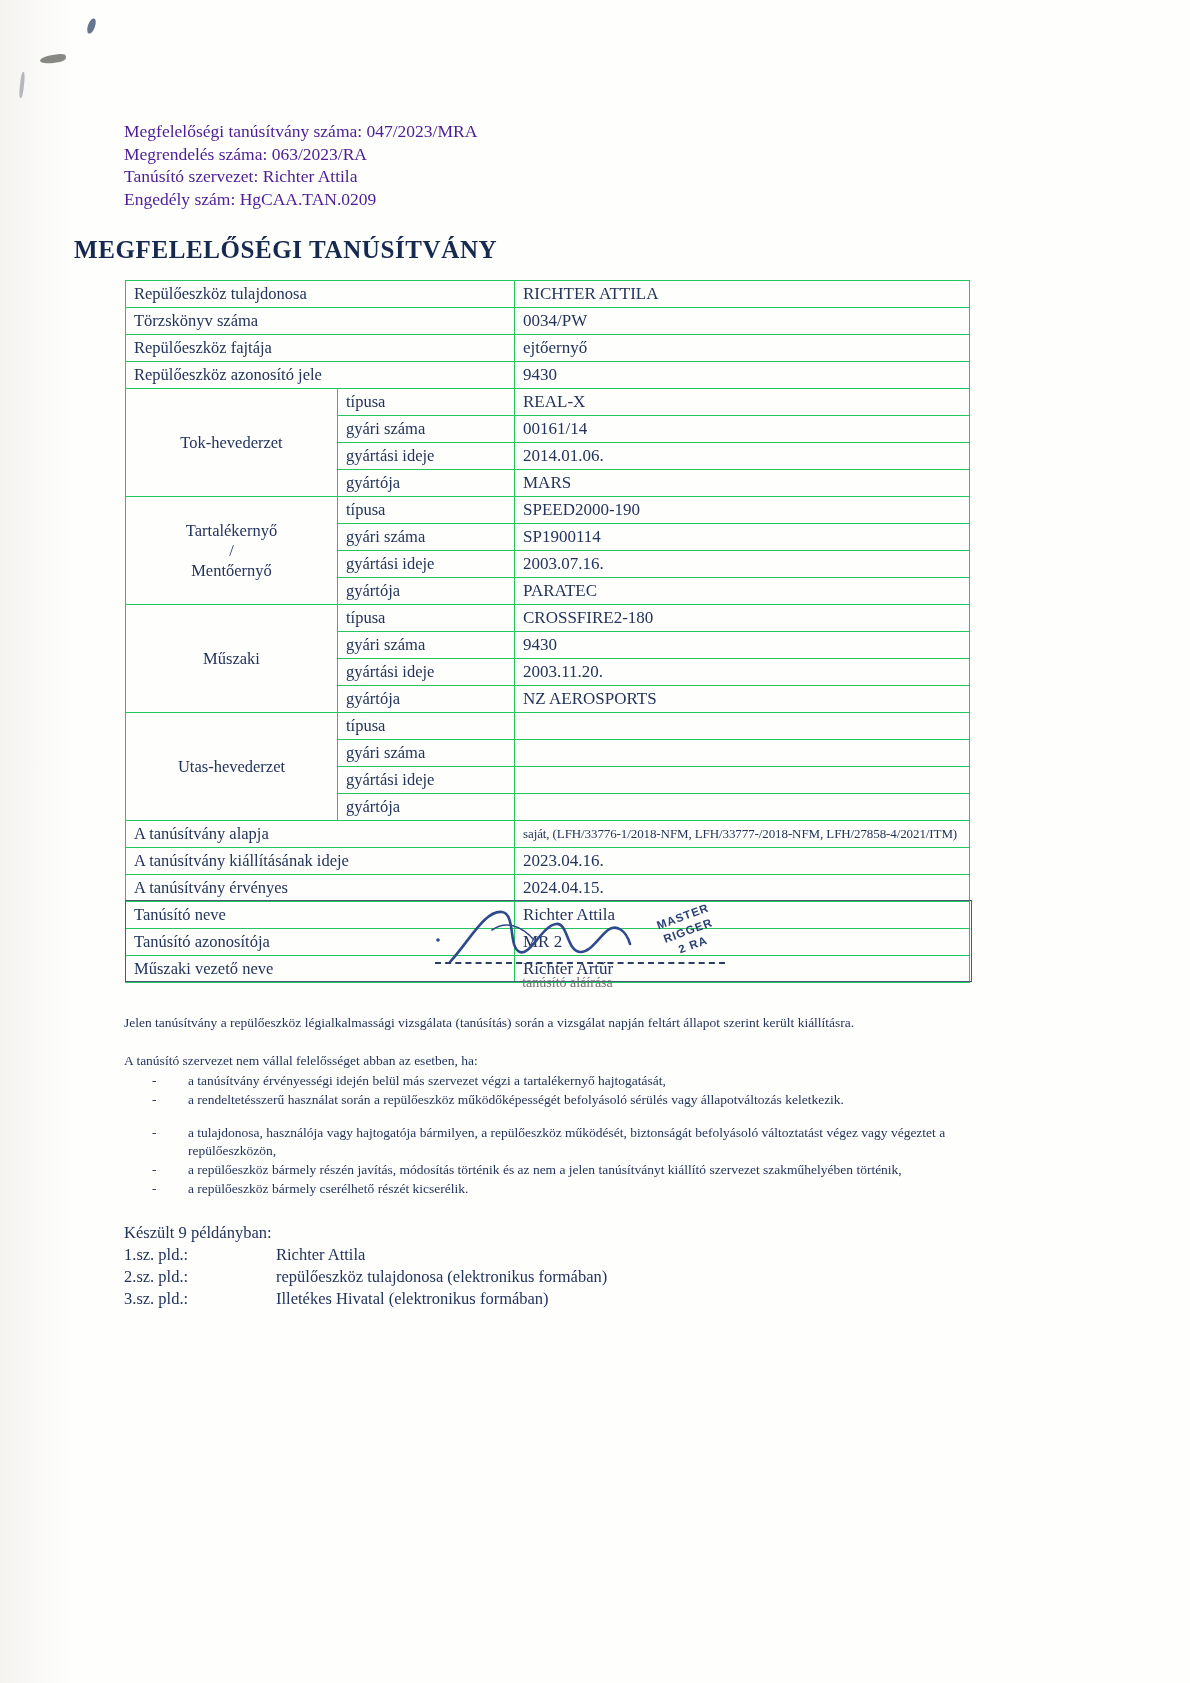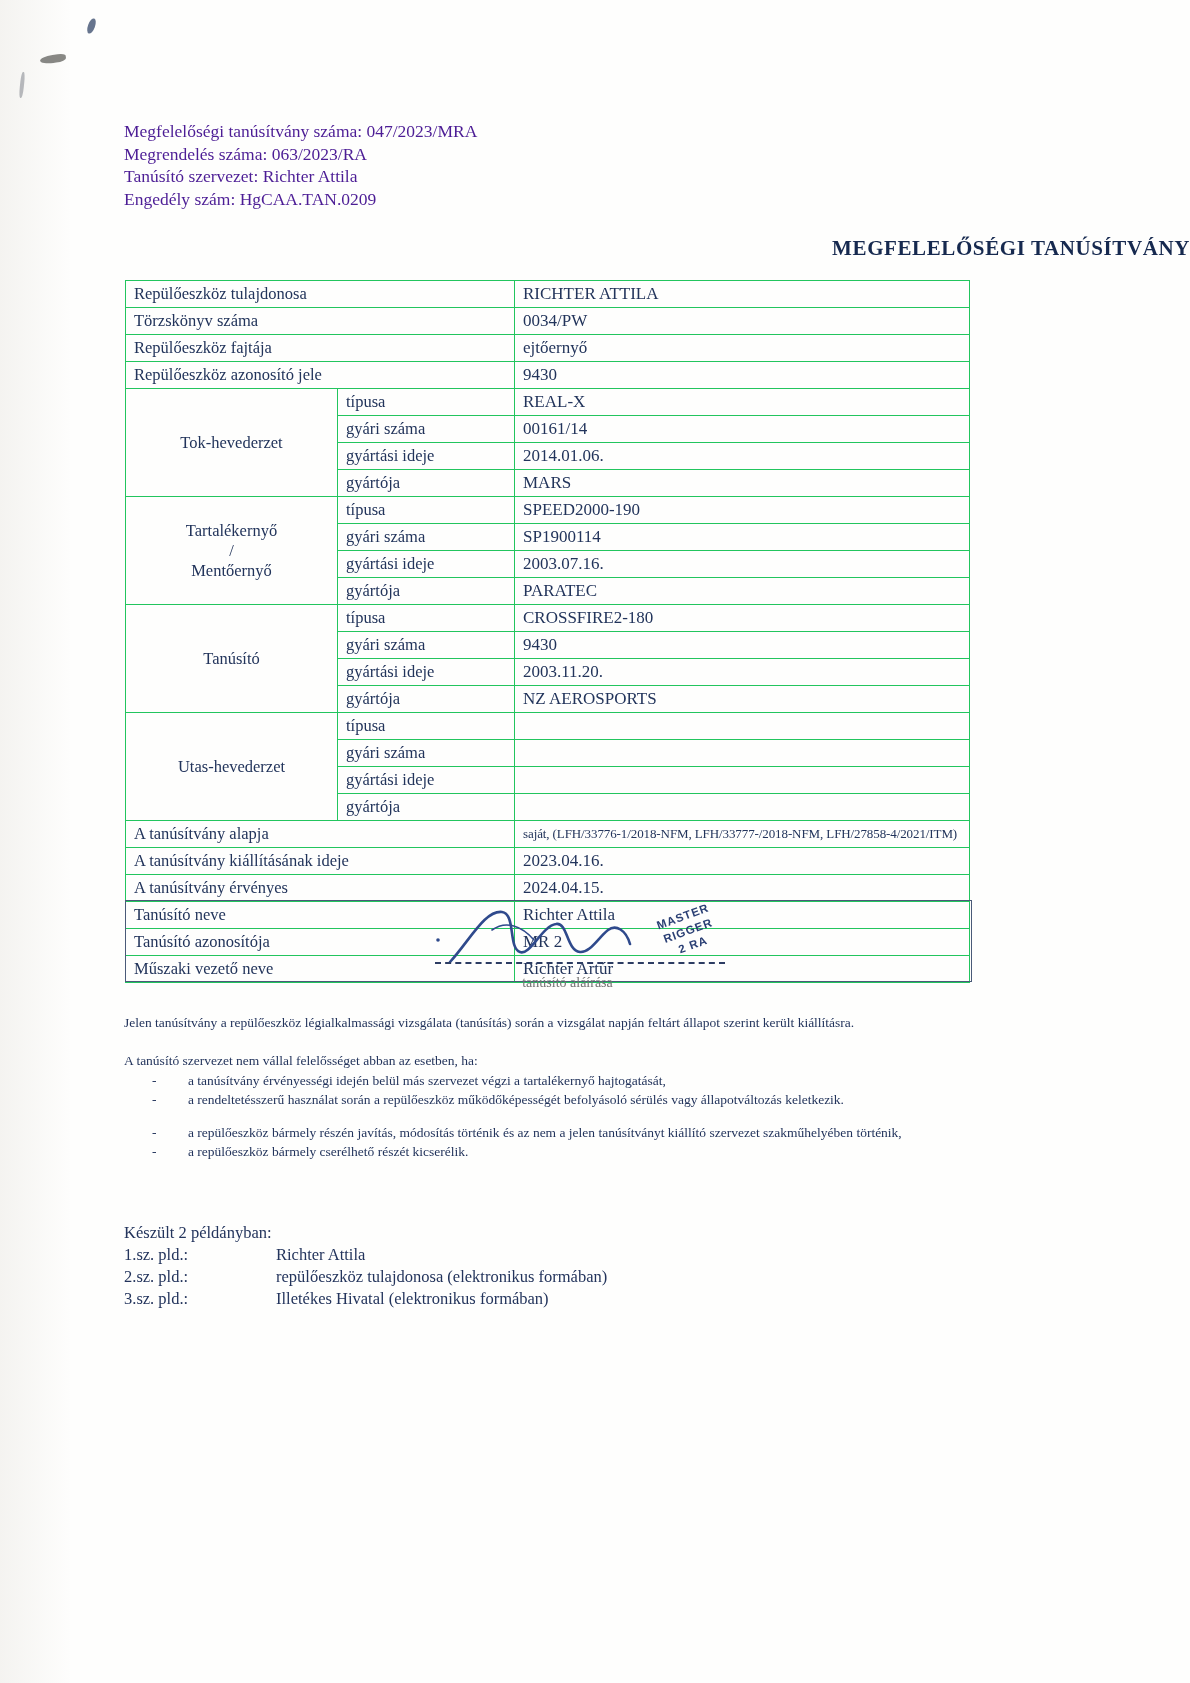--- a/index.html
+++ b/index.html
@@ -62,22 +62,22 @@
     top: 120px;
     font-size: 17.5px;
     line-height: 22.5px;
     color: #4c1d95;
   }
 
   .doc-title {
     position: absolute;
     left: 0; right: 0;
     top: 236px;
-    text-align: right;
-    font-size: 21px;
+    text-align: left;
+    font-size: 25px;
     font-weight: bold;
     letter-spacing: .6px;
     color: #16294f;
   }
   .doc-title span { padding-left: 74px; }
 
   table.main {
     position: absolute;
     left: 125px;
     top: 280px;
@@ -267,21 +267,21 @@
         <td class="sub">gyártási ideje</td>
         <td class="val val-big">2003.07.16.</td>
       </tr>
       <tr>
         <td class="sub">gyártója</td>
         <td class="val val-big">PARATEC</td>
       </tr>
 
       <tr>
         <td class="grp thick-top" rowspan="4">
-          <div>Tanúsító</div>
+          <div>Műszaki</div>
         </td>
         <td class="sub thick-top">típusa</td>
         <td class="val val-big thick-top">CROSSFIRE2-180</td>
       </tr>
       <tr>
         <td class="sub">gyári száma</td>
         <td class="val val-big">9430</td>
       </tr>
       <tr>
         <td class="sub">gyártási ideje</td>
@@ -361,27 +361,28 @@
   <div class="body-text p2">
     <div>A tanúsító szervezet nem vállal felelősséget abban az esetben, ha:</div>
     <ul class="dashlist">
       <li>a tanúsítvány érvényességi idején belül más szervezet végzi a tartalékernyő hajtogatását,</li>
       <li>a rendeltetésszerű használat során a repülőeszköz működőképességét befolyásoló sérülés vagy állapotváltozás keletkezik.</li>
     </ul>
   </div>
 
   <div class="body-text p3">
     <ul class="dashlist">
+      <li>a tulajdonosa, használója vagy hajtogatója bármilyen, a repülőeszköz működését, biztonságát befolyásoló változtatást végez vagy végeztet a repülőeszközön,</li>
       <li>a repülőeszköz bármely részén javítás, módosítás történik és az nem a jelen tanúsítványt kiállító szervezet szakműhelyében történik,</li>
       <li>a repülőeszköz bármely cserélhető részét kicserélik.</li>
     </ul>
   </div>
 
   <div class="copies">
-    <div>Készült 2 példányban:</div>
+    <div>Készült 9 példányban:</div>
     <div class="row">
       <div class="c1">1.sz. pld.:</div>
       <div>Richter Attila</div>
     </div>
     <div class="row">
       <div class="c1">2.sz. pld.:</div>
       <div>repülőeszköz tulajdonosa (elektronikus formában)</div>
     </div>
     <div class="row">
       <div class="c1">3.sz. pld.:</div>

